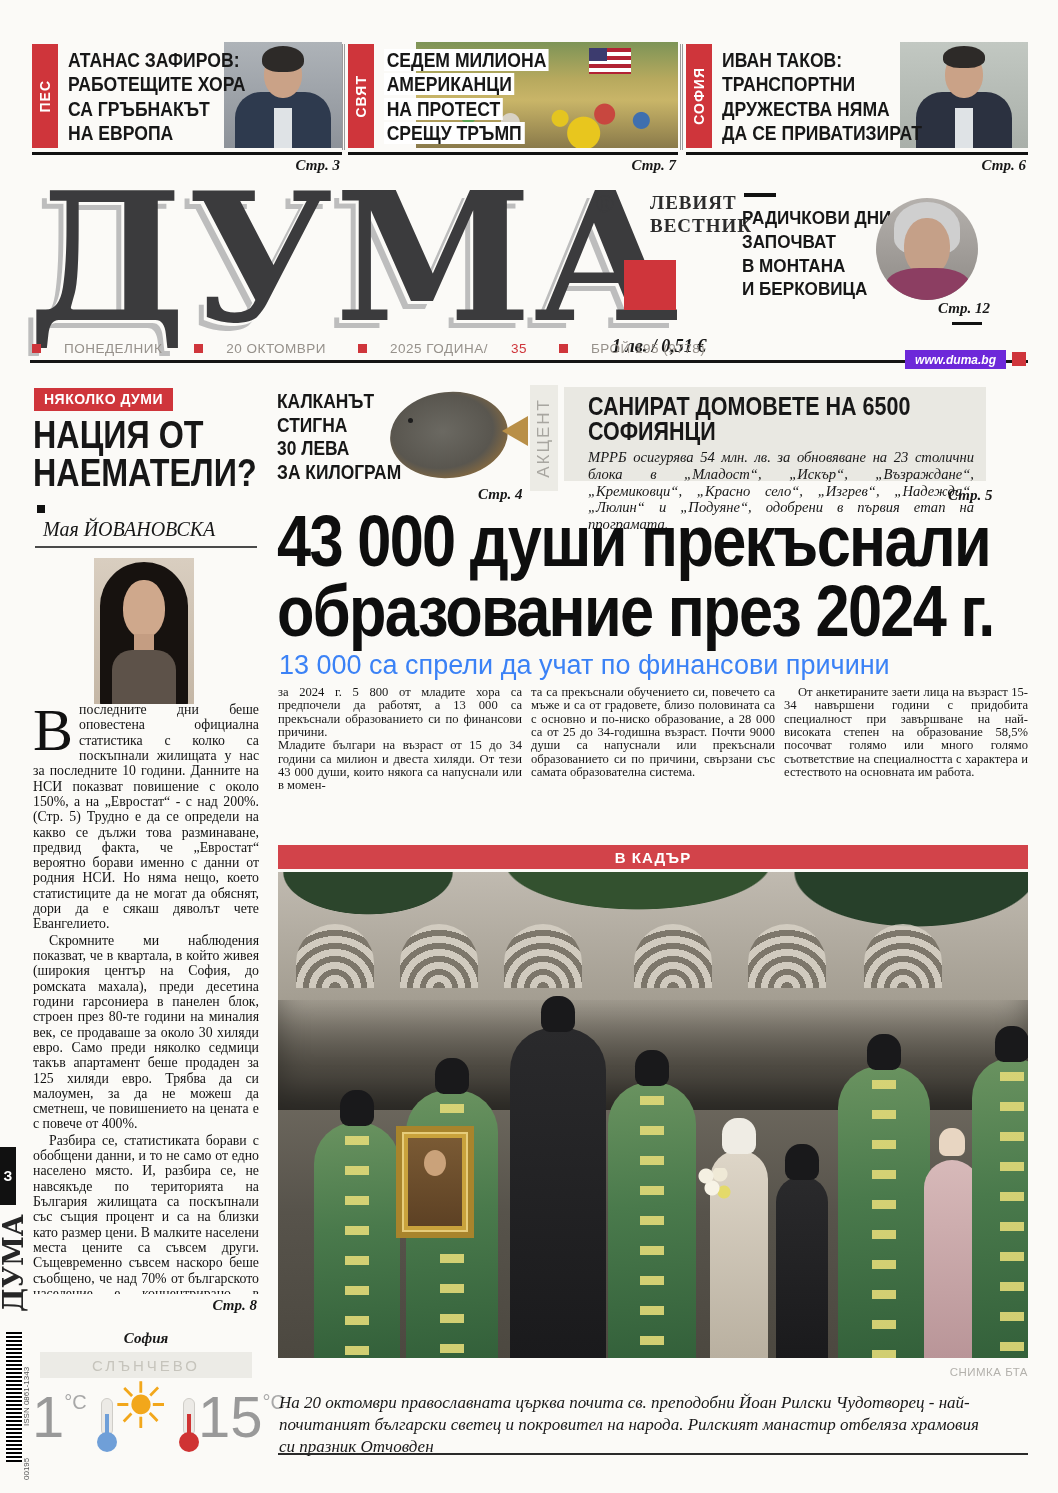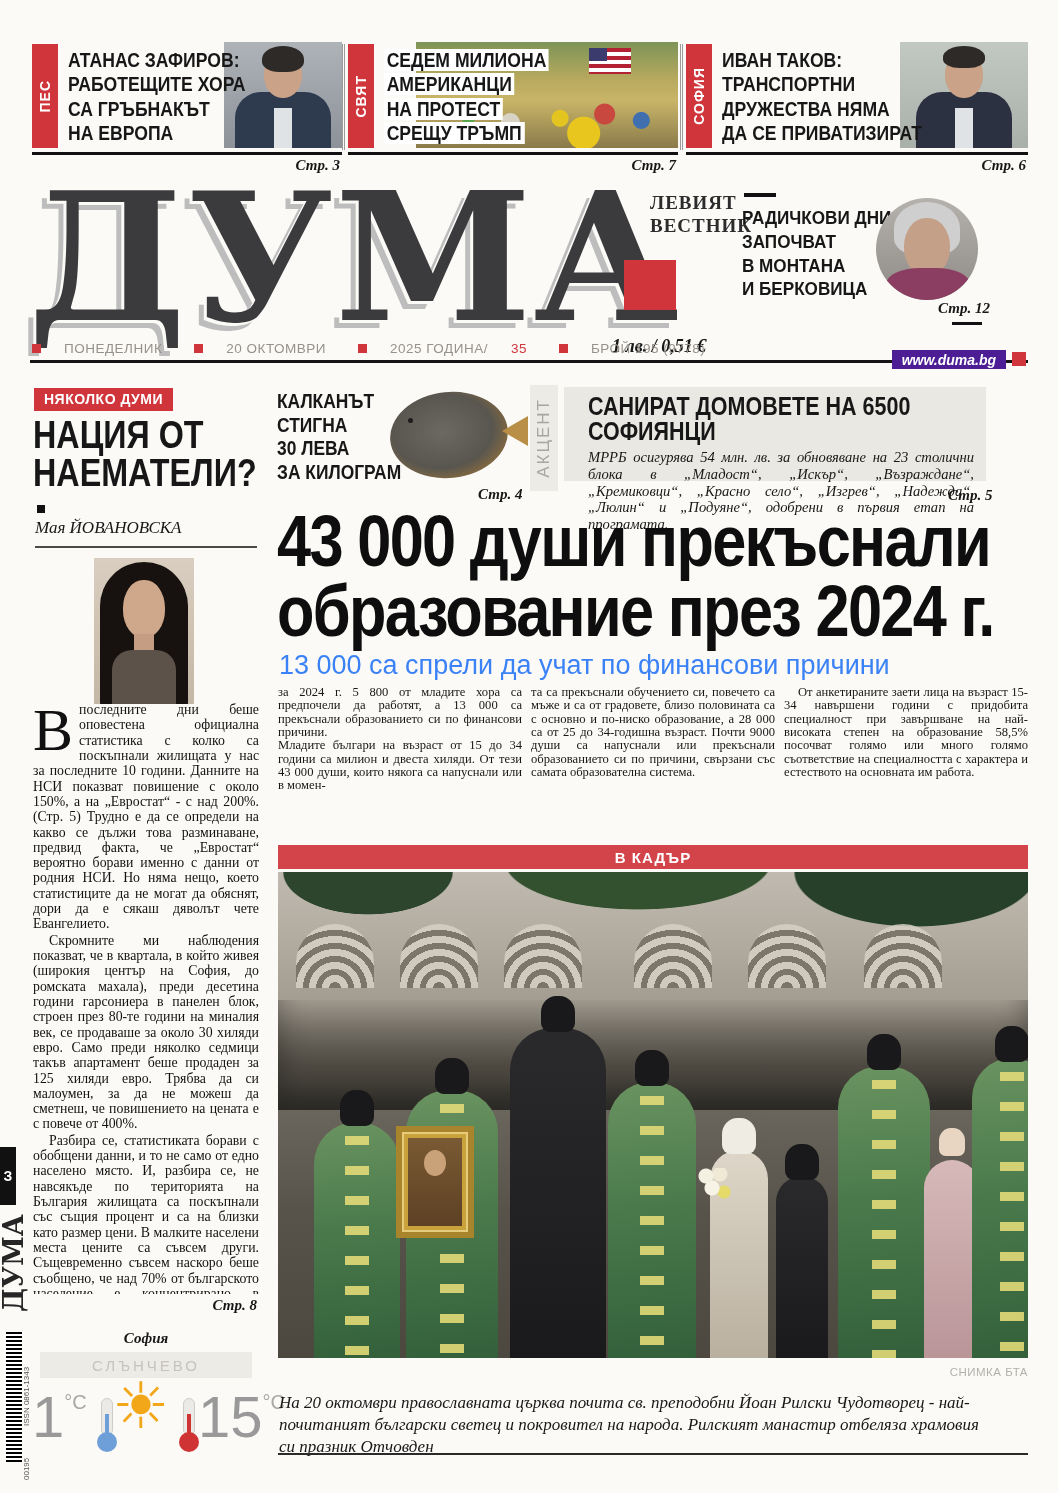--- a/index.html
+++ b/index.html
@@ -75,32 +75,32 @@
   .side-page{ position:absolute; left:938px; top:300px; font-family:"Liberation Serif",serif;
               font-style:italic; font-weight:bold; font-size:15px; }
   .side-page-dash{ position:absolute; left:952px; top:322px; width:30px; height:3px; background:#111; }
 
   .dateline{ position:absolute; left:32px; top:341px; display:flex; gap:32px; align-items:center;
              font-size:13.5px; color:#96918b; letter-spacing:0.5px; }
   .dateline .item{ display:flex; align-items:center; gap:23px; }
   .dateline .sq{ width:9px; height:9px; background:#cf353b; }
   .dateline .rednum{ color:#cf353b; }
   .mast-rule{ position:absolute; left:30px; top:360px; width:998px; height:3px; background:#151515; }
-  .site-box{ position:absolute; right:52px; top:350px; height:19px; background:#4c1d95; color:#fff;
-             display:flex; align-items:center; padding:0 10px; font-weight:bold; font-style:italic; font-size:14px; }
+  .site-box{ position:absolute; right:52px; top:350px; height:19px; background:#6d28d9; color:#fff;
+             display:flex; align-items:center; padding:0 10px; font-weight:bold; font-style:italic; font-size:12px; }
   .site-sq{ position:absolute; right:32px; top:352px; width:14px; height:14px; background:#cf353b; }
 
   
   .badge{ position:absolute; left:34px; top:388px; background:#cf353b; color:#fff;
           font-weight:bold; font-size:14px; padding:3px 10px 4px; letter-spacing:0.5px; }
   .op-headline{ position:absolute; left:33px; top:416px; font-weight:bold; font-size:38px;
                 line-height:1.0; transform:scaleX(0.85); transform-origin:0 0; }
   .op-bullet{ position:absolute; left:37px; top:505px; width:8px; height:8px; background:#111; }
-  .op-author{ position:absolute; left:35px; top:518px; font-family:"Liberation Serif",serif;
-              font-style:italic; font-size:17px; }
+  .op-author{ position:absolute; left:43px; top:518px; font-family:"Liberation Serif",serif;
+              font-style:italic; font-size:20px; }
   .op-rule{ position:absolute; left:35px; top:546px; width:222px; height:2px; background:#4a4a4a; }
   .op-photo{ position:absolute; left:94px; top:558px; width:100px; height:146px; overflow:hidden;
              background:linear-gradient(#d9cec0,#c4b6a5); }
   .op-photo .hair{ position:absolute; left:6px; top:4px; width:88px; height:150px;
              border-radius:44px 44px 10px 10px; background:#17120f; }
   .op-photo .face{ position:absolute; left:29px; top:22px; width:42px; height:58px;
              border-radius:48%; background:#cfa астр; background:#cfa88c; }
   .op-photo .neck{ position:absolute; left:40px; top:76px; width:20px; height:20px; background:#c49d82; }
   .op-photo .shoul{ position:absolute; left:18px; top:92px; width:64px; height:60px;
              border-radius:20px 20px 0 0; background:#5d5249; }

